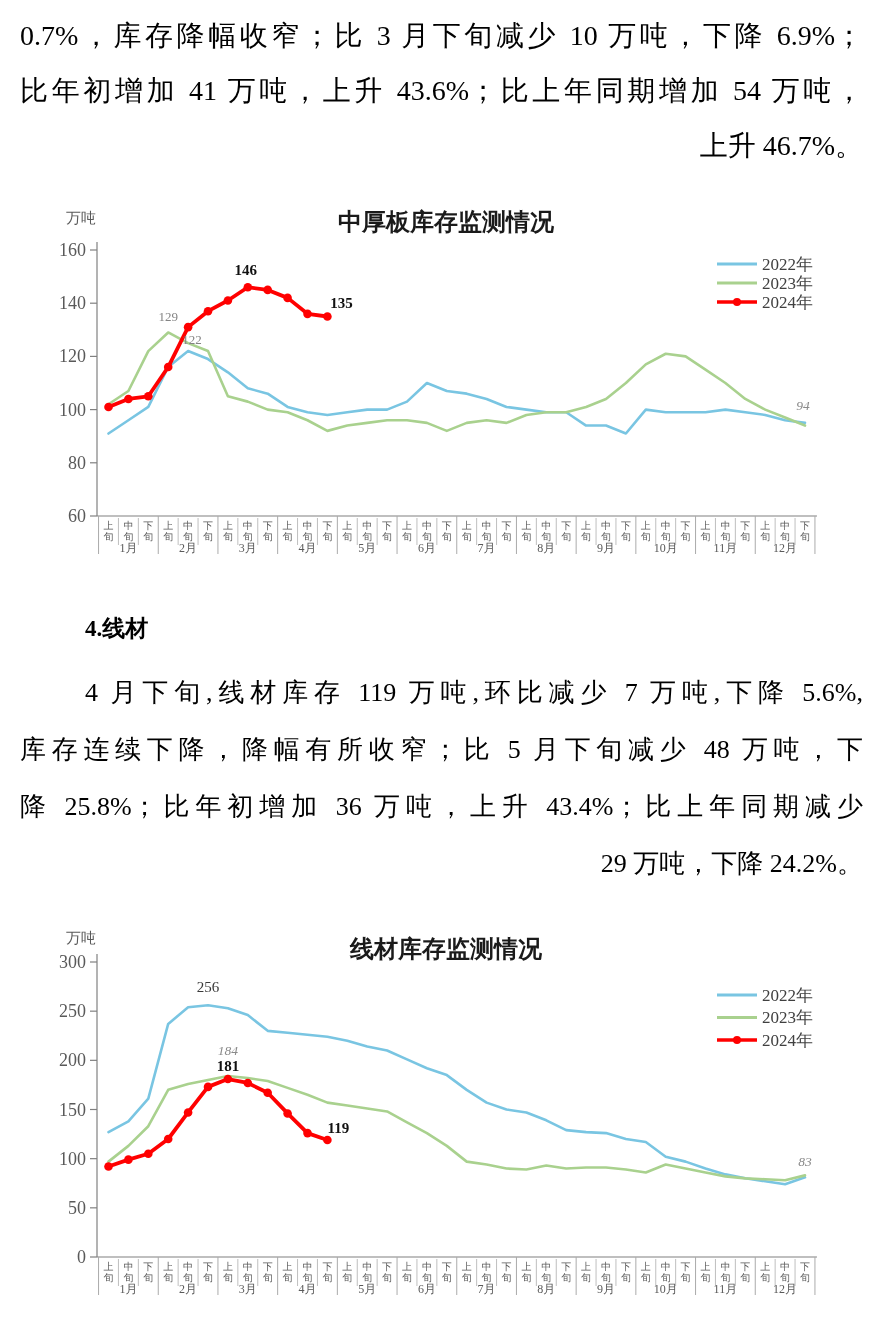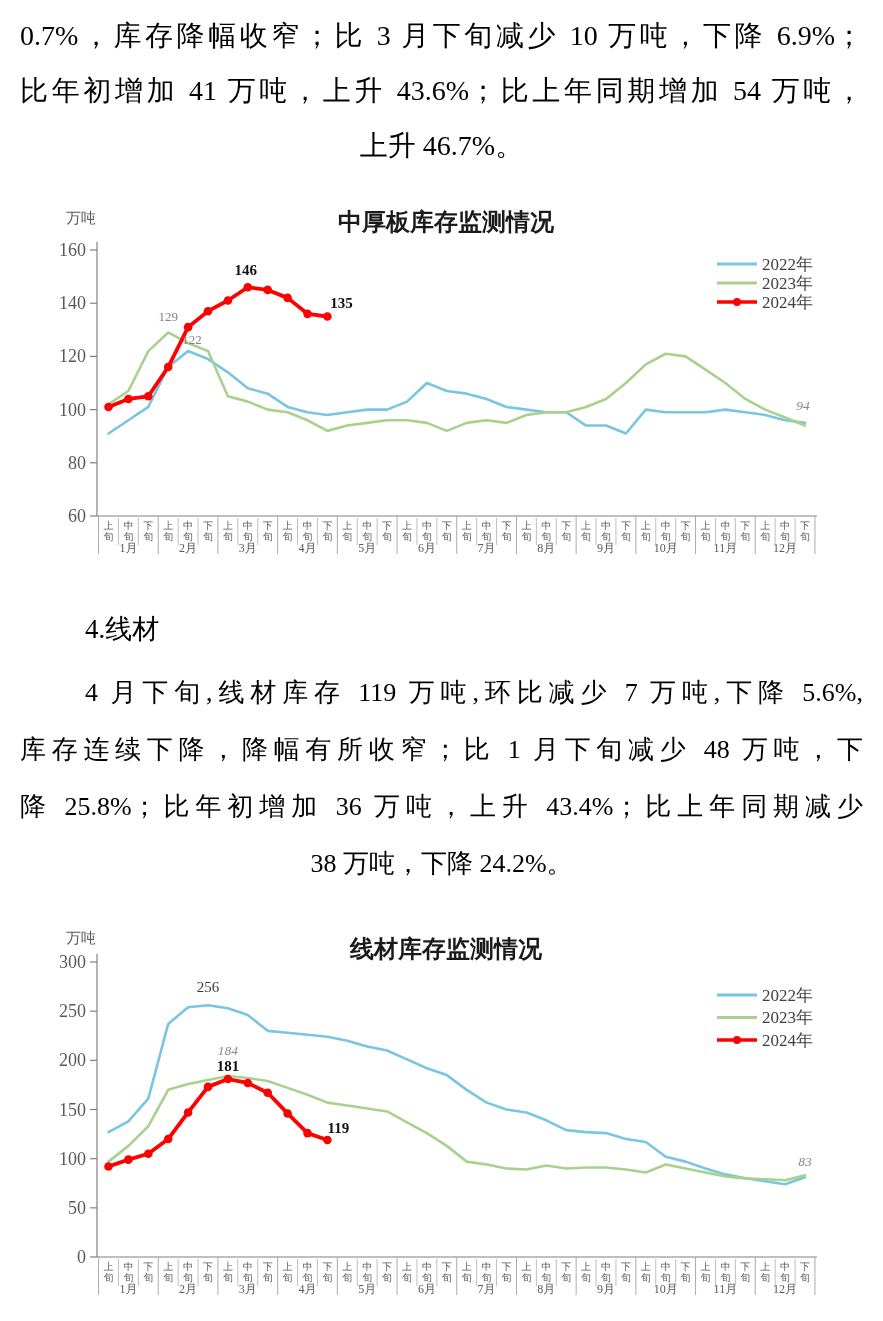--- a/index.html
+++ b/index.html
@@ -3,24 +3,24 @@
 <meta charset="utf-8">
 <style>
   html,body{margin:0;padding:0;background:#fff;}
   .page{position:relative;width:883px;height:1321px;background:#ffffff;overflow:hidden;
         font-family:"Liberation Serif","DejaVu Serif",serif;color:#000;}
   .tblock{position:absolute;left:20px;width:843px;}
   .intro{top:8px;font-size:28px;line-height:55px;}
   .intro .tline{height:55px;}
   .para{top:664px;font-size:26px;line-height:57px;}
   .para .tline{height:57px;}
-  .tline{overflow:hidden;text-align:center;word-break:keep-all;}
+  .tline{overflow:hidden;text-align:right;word-break:keep-all;}
   .tline.just{text-align:justify;text-align-last:justify;text-justify:inter-character;}
   .tline.indent{text-indent:65px;}
-  .heading{position:absolute;left:85px;top:612px;font-size:27px;font-weight:normal;line-height:34px;}
+  .heading{position:absolute;left:85px;top:612px;font-size:23px;font-weight:bold;line-height:34px;}
   .chart-box{position:absolute;left:0;width:883px;}
   .chart-box.c0{top:190px;height:380px;}
   .chart-box.c1{top:905px;height:416px;}
   svg text{font-family:"Liberation Serif","DejaVu Serif",serif;}
 </style>
 </head>
 <body>
 
 <div class="page">
 
@@ -158,23 +158,23 @@
         <text x="762" y="98.5" font-size="17" fill="#404040">2023年</text>
         <line x1="717" y1="112" x2="757" y2="112" stroke="#FF0000" stroke-width="3.6"></line>
         <circle cx="737" cy="112" r="4" fill="#FF0000"></circle>
         <text x="762" y="117.5" font-size="17" fill="#404040">2024年</text>
       </svg></div>
 
   <div class="heading">4.线材</div>
 
   <div class="tblock para">
     <div class="tline just indent">4 月下旬,线材库存 119 万吨,环比减少 7 万吨,下降 5.6%,</div>
-    <div class="tline just">库存连续下降，降幅有所收窄；比 1 月下旬减少 48 万吨，下</div>
+    <div class="tline just">库存连续下降，降幅有所收窄；比 5 月下旬减少 48 万吨，下</div>
     <div class="tline just">降 25.8%；比年初增加 36 万吨，上升 43.4%；比上年同期减少</div>
-    <div class="tline">38 万吨，下降 24.2%。</div>
+    <div class="tline">29 万吨，下降 24.2%。</div>
   </div>
 
   <div class="chart-box c1" id="chart-1"><svg width="883" height="416" viewBox="0 0 883 416">
         <text x="446" y="52" text-anchor="middle" font-size="24" font-weight="bold" fill="#1a1a1a">线材库存监测情况</text>
         <text x="66" y="38" font-size="15" fill="#595959">万吨</text>
         <line x1="97" y1="49" x2="97" y2="352" stroke="#808080" stroke-width="1.2"></line>
         <line x1="90" y1="352" x2="97" y2="352" stroke="#808080" stroke-width="1.2"></line>
         <text x="86" y="358" text-anchor="end" font-size="18" fill="#595959">0</text>
         <line x1="90" y1="302.8333333333333" x2="97" y2="302.8333333333333" stroke="#808080" stroke-width="1.2"></line>
         <text x="86" y="308.8333333333333" text-anchor="end" font-size="18" fill="#595959">50</text>

